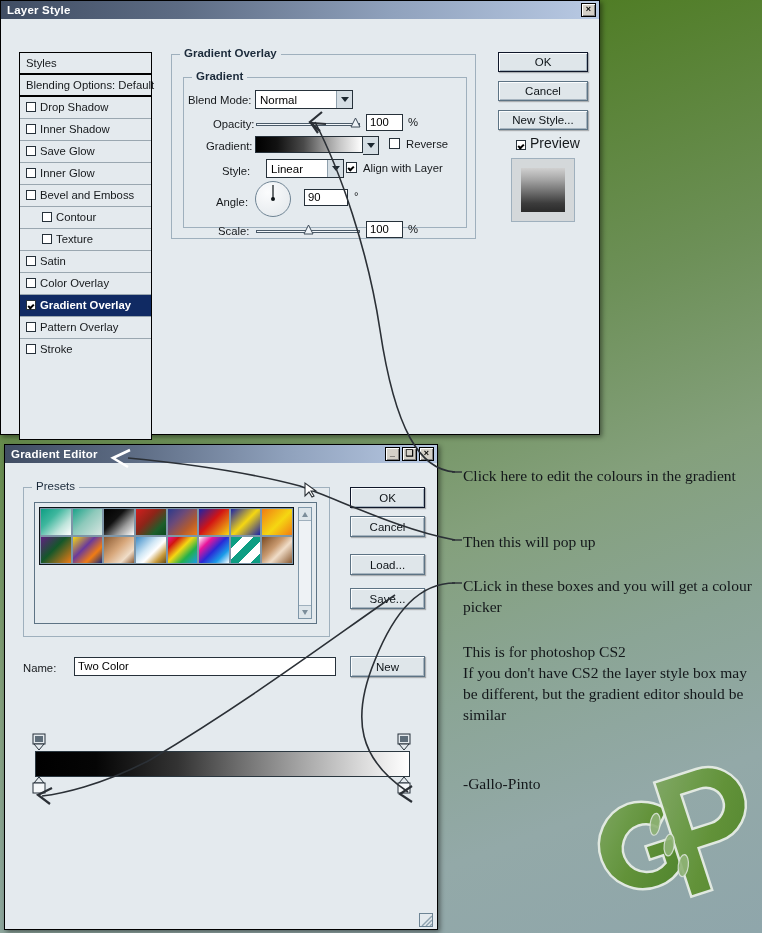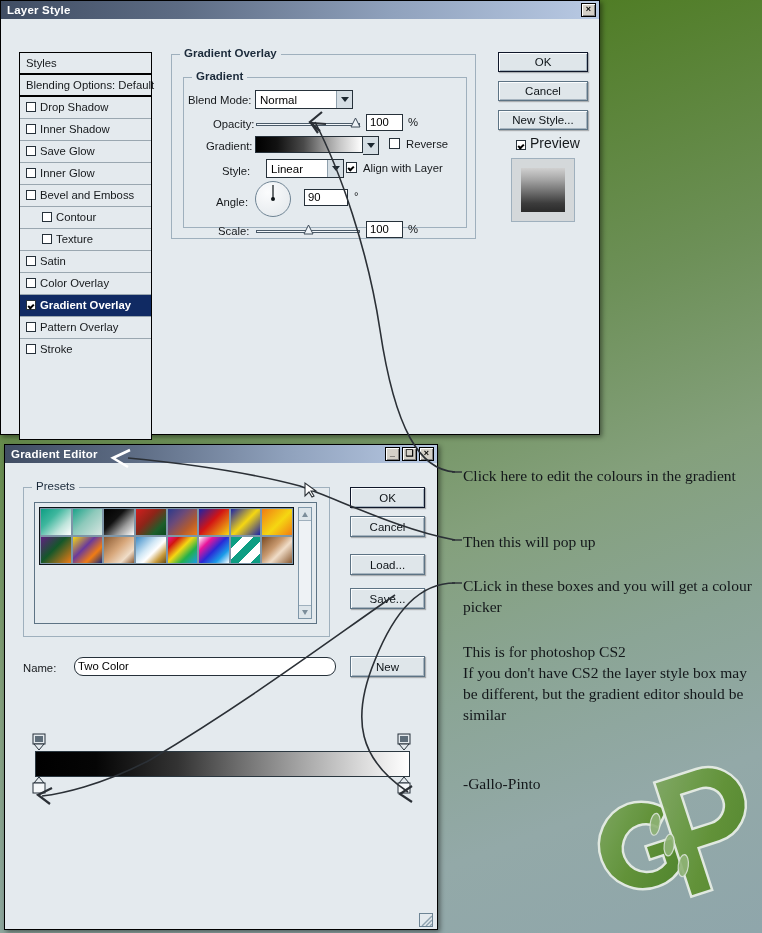--- a/index.html
+++ b/index.html
@@ -289,21 +289,21 @@
       </div>
     </div>
 
     <div class="btn default ge-btn" style="top:24px;">OK</div>
     <div class="btn ge-btn" style="top:53px;">Cancel</div>
     <div class="btn ge-btn" style="top:91px;">Load...</div>
     <div class="btn ge-btn" style="top:125px;">Save...</div>
     <div class="btn ge-btn" style="top:193px;">New</div>
 
     <span class="lbl" style="position:absolute;left:18px;top:199px;">Name:</span>
-    <div class="tf" style="position:absolute;left:69px;top:194px;width:262px;height:19px;line-height:17px;border-radius:9px;">Two Color</div>
+    <div class="tf" style="position:absolute;left:69px;top:194px;width:262px;height:19px;line-height:17px;">Two Color</div>
 
     <div style="position:absolute;left:30px;top:288px;width:375px;height:26px;border:1px solid #2a3740;
                 background:linear-gradient(90deg,#000 0%,#050505 16%,#333 38%,#6c6c6c 54%,#a5a5a5 71%,#dcdcdc 88%,#fff 100%);"></div>
 
     <div style="position:absolute;left:27px;top:270px;">
       <svg width="14" height="18" viewBox="0 0 14 18">
           <rect x="1" y="1" width="12" height="10" fill="#e4eaee" stroke="#26313a"></rect>
           <rect x="3" y="3" width="8" height="6" fill="#5e6d79"></rect>
           <polygon points="7,17 2,11 12,11" fill="#e4eaee" stroke="#26313a"></polygon>
         </svg>

